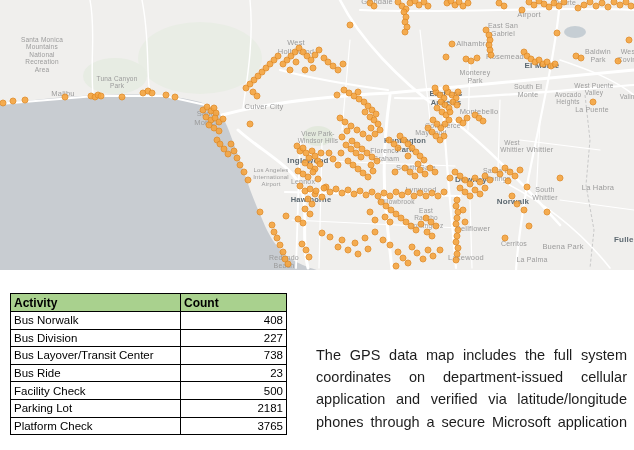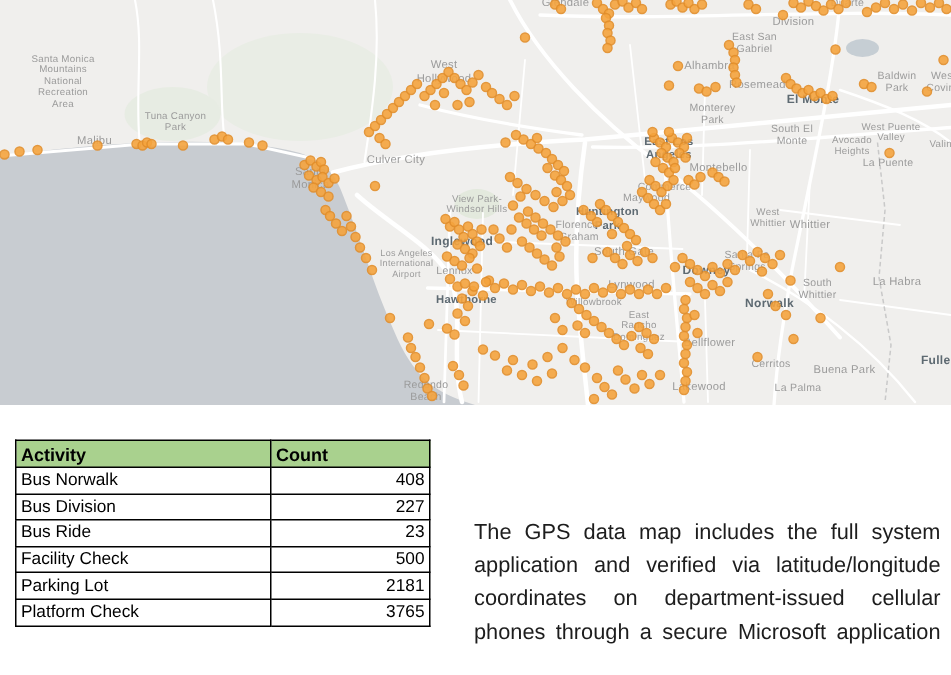--- a/index.html
+++ b/index.html
@@ -99,21 +99,21 @@
       <div class="maplabel bold" style="left: 308px; top: 161px; font-size: 8px;">Inglewood</div>
       <div class="maplabel" style="left: 271px; top: 177px; font-size: 6px;">Los Angeles
 International
 Airport</div>
       <div class="maplabel" style="left: 303px; top: 182px; font-size: 7px;">Lennox</div>
       <div class="maplabel bold" style="left: 311px; top: 200px; font-size: 7.5px;">Hawthorne</div>
       <div class="maplabel" style="left: 284px; top: 262px; font-size: 7px;">Redondo
 Beach</div>
       <div class="maplabel" style="left: 377px; top: 2px; font-size: 7.5px;">Glendale</div>
       <div class="maplabel" style="left: 565px; top: 3px; font-size: 7px;">Duarte</div>
-      <div class="maplabel" style="left: 529px; top: 15px; font-size: 7.5px;">Division</div>
+      <div class="maplabel" style="left: 529px; top: 15px; font-size: 7.5px;">Airport</div>
       <div class="maplabel" style="left: 503px; top: 30px; font-size: 7px;">East San
 Gabriel</div>
       <div class="maplabel" style="left: 473px; top: 44px; font-size: 7.5px;">Alhambra</div>
       <div class="maplabel" style="left: 505px; top: 57px; font-size: 7.5px;">Rosemead</div>
       <div class="maplabel bold" style="left: 542px; top: 66px; font-size: 8px;">El Monte</div>
       <div class="maplabel" style="left: 475px; top: 77px; font-size: 7px;">Monterey
 Park</div>
       <div class="maplabel bold" style="left: 446px; top: 99px; font-size: 7.5px;">East Los
 Angeles</div>
       <div class="maplabel" style="left: 528px; top: 91px; font-size: 7px;">South El
@@ -557,38 +557,42 @@
     <tbody>
         <tr>
           <td class="act">Bus Norwalk</td>
           <td class="cnt">408</td>
         </tr>
         <tr>
           <td class="act">Bus Division</td>
           <td class="cnt">227</td>
         </tr>
         <tr>
+          <td class="act">Bus Layover/Transit Center</td>
+          <td class="cnt">738</td>
+        </tr>
+        <tr>
           <td class="act">Bus Ride</td>
           <td class="cnt">23</td>
         </tr>
         <tr>
           <td class="act">Facility Check</td>
           <td class="cnt">500</td>
         </tr>
         <tr>
           <td class="act">Parking Lot</td>
           <td class="cnt">2181</td>
         </tr>
         <tr>
           <td class="act">Platform Check</td>
           <td class="cnt">3765</td>
         </tr>
       </tbody>
   </table>
 
   <div class="para">
       <div class="pline">The GPS data map includes the full system</div>
+      <div class="pline">coordinates on department-issued cellular</div>
       <div class="pline">application and verified via latitude/longitude</div>
-      <div class="pline">coordinates on department-issued cellular</div>
       <div class="pline">phones through a secure Microsoft application</div>
     </div>
 
 </div>
 
 </body></html>

